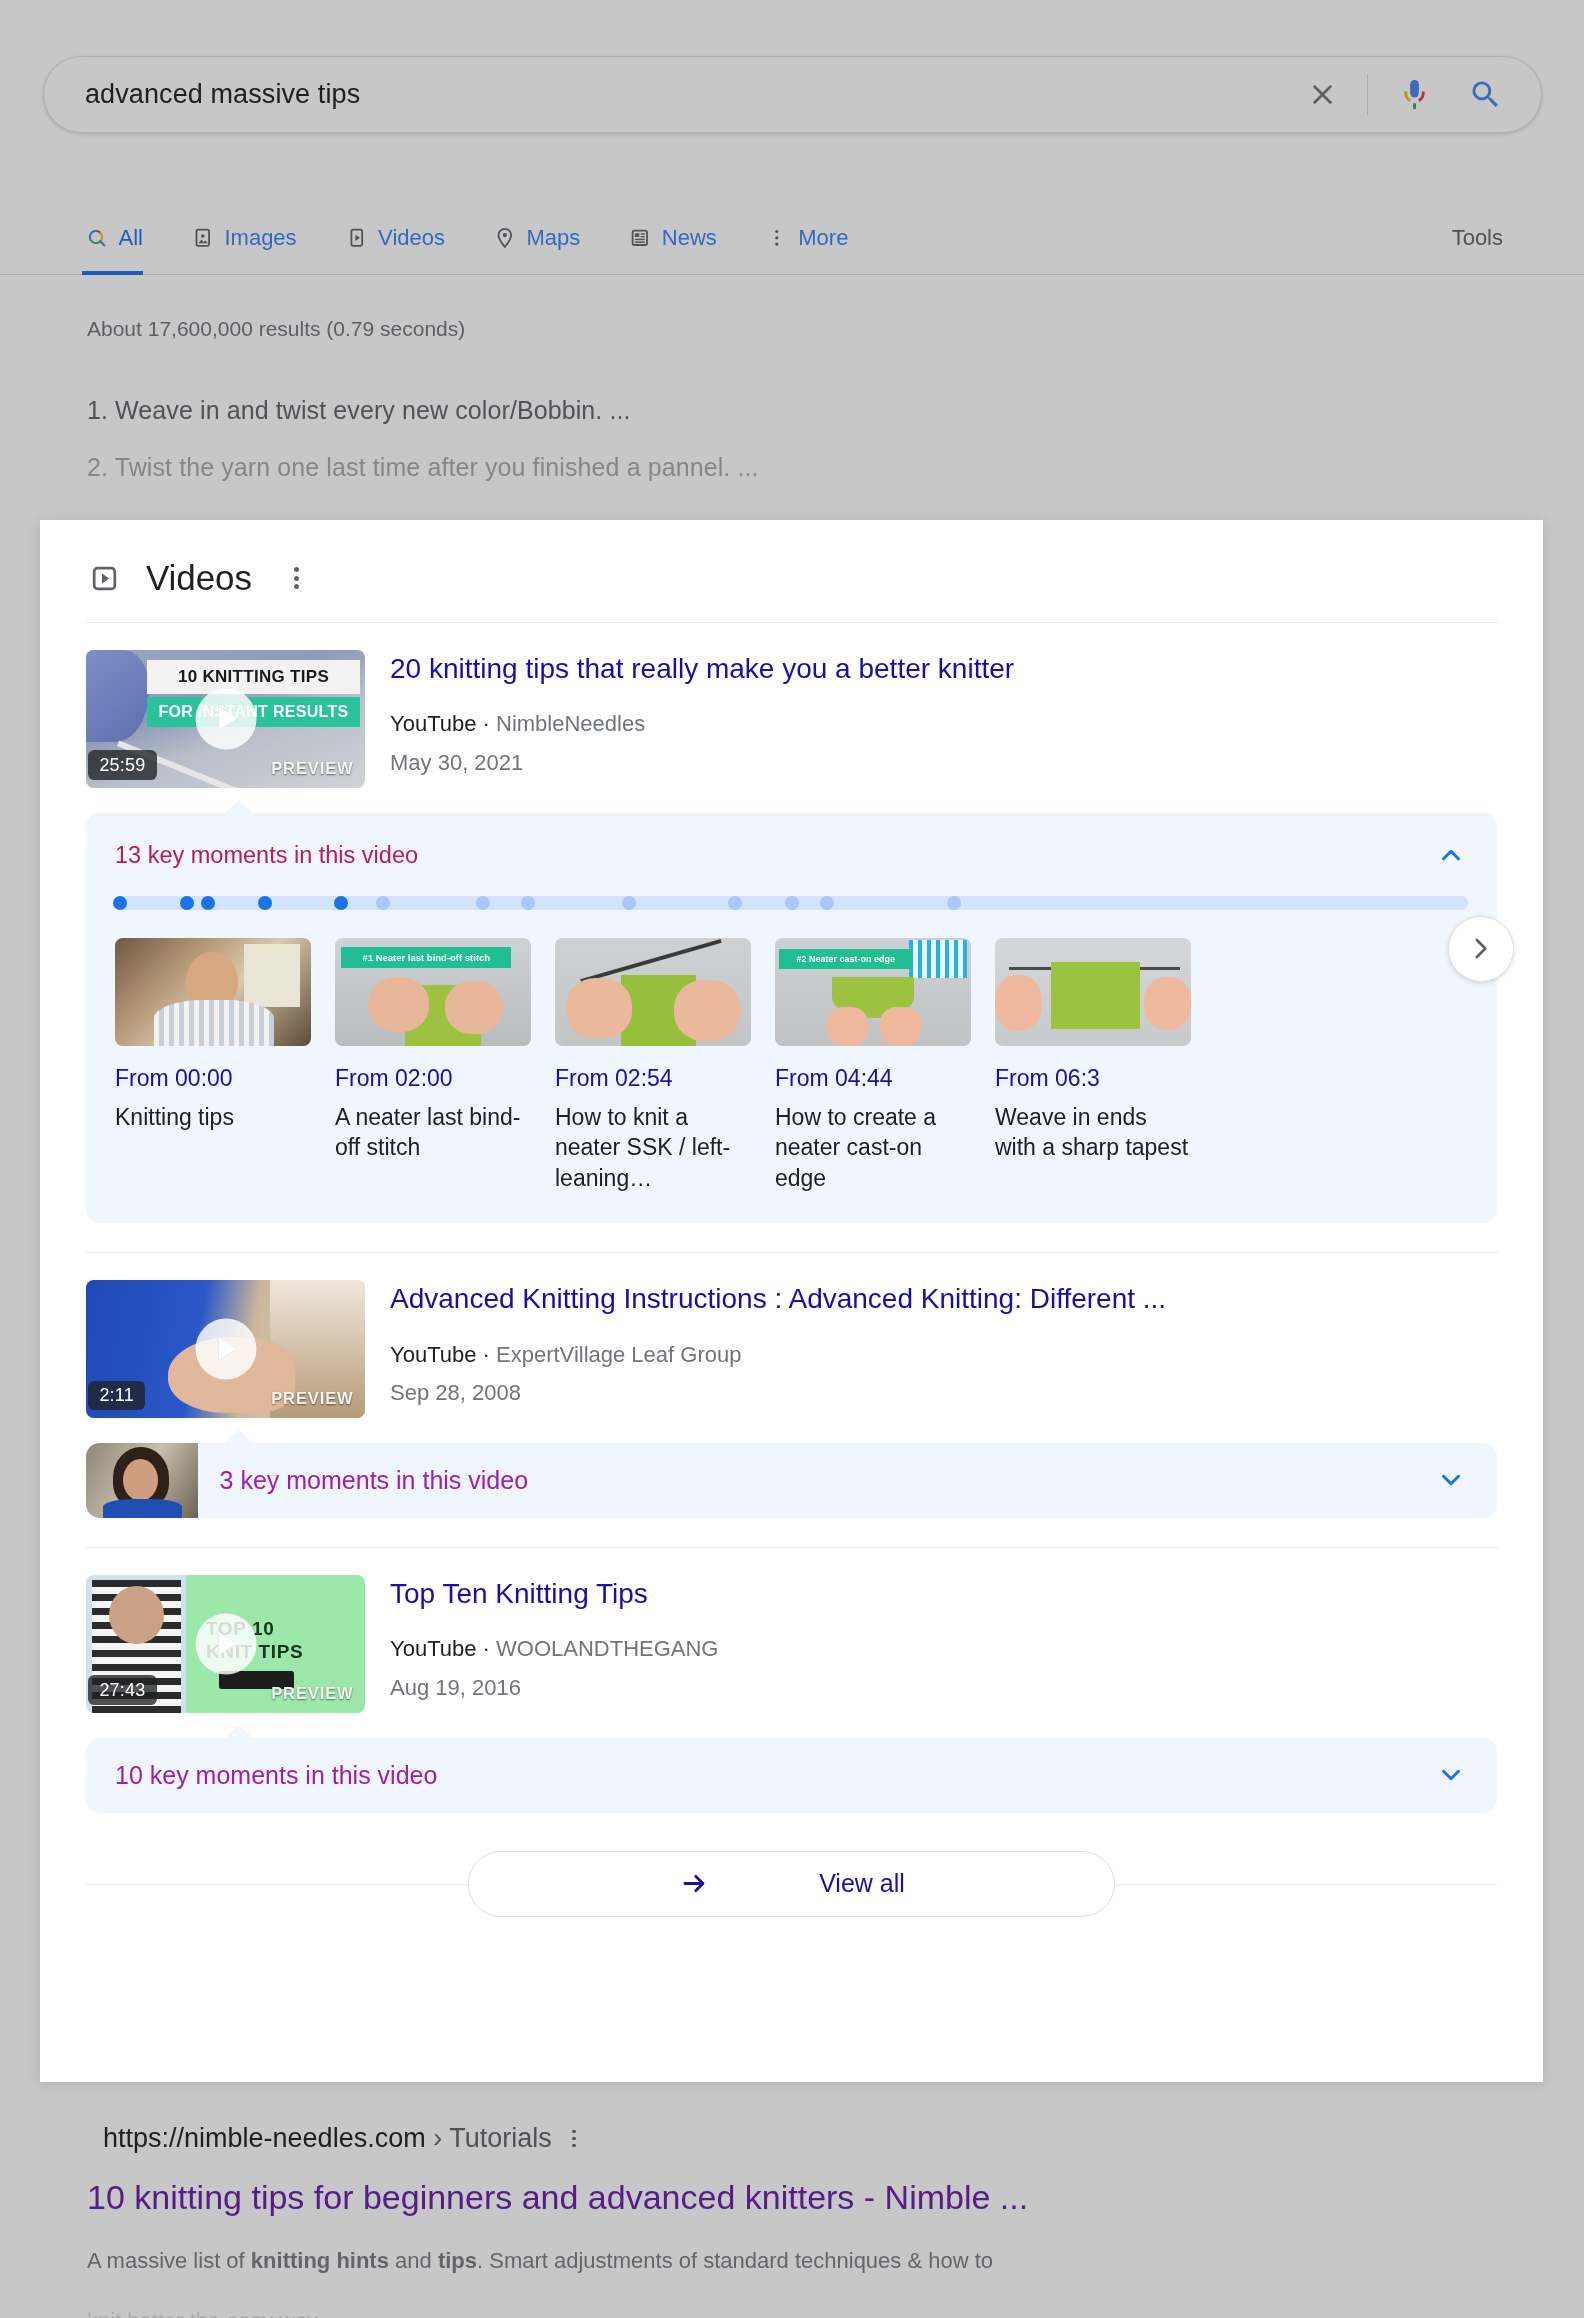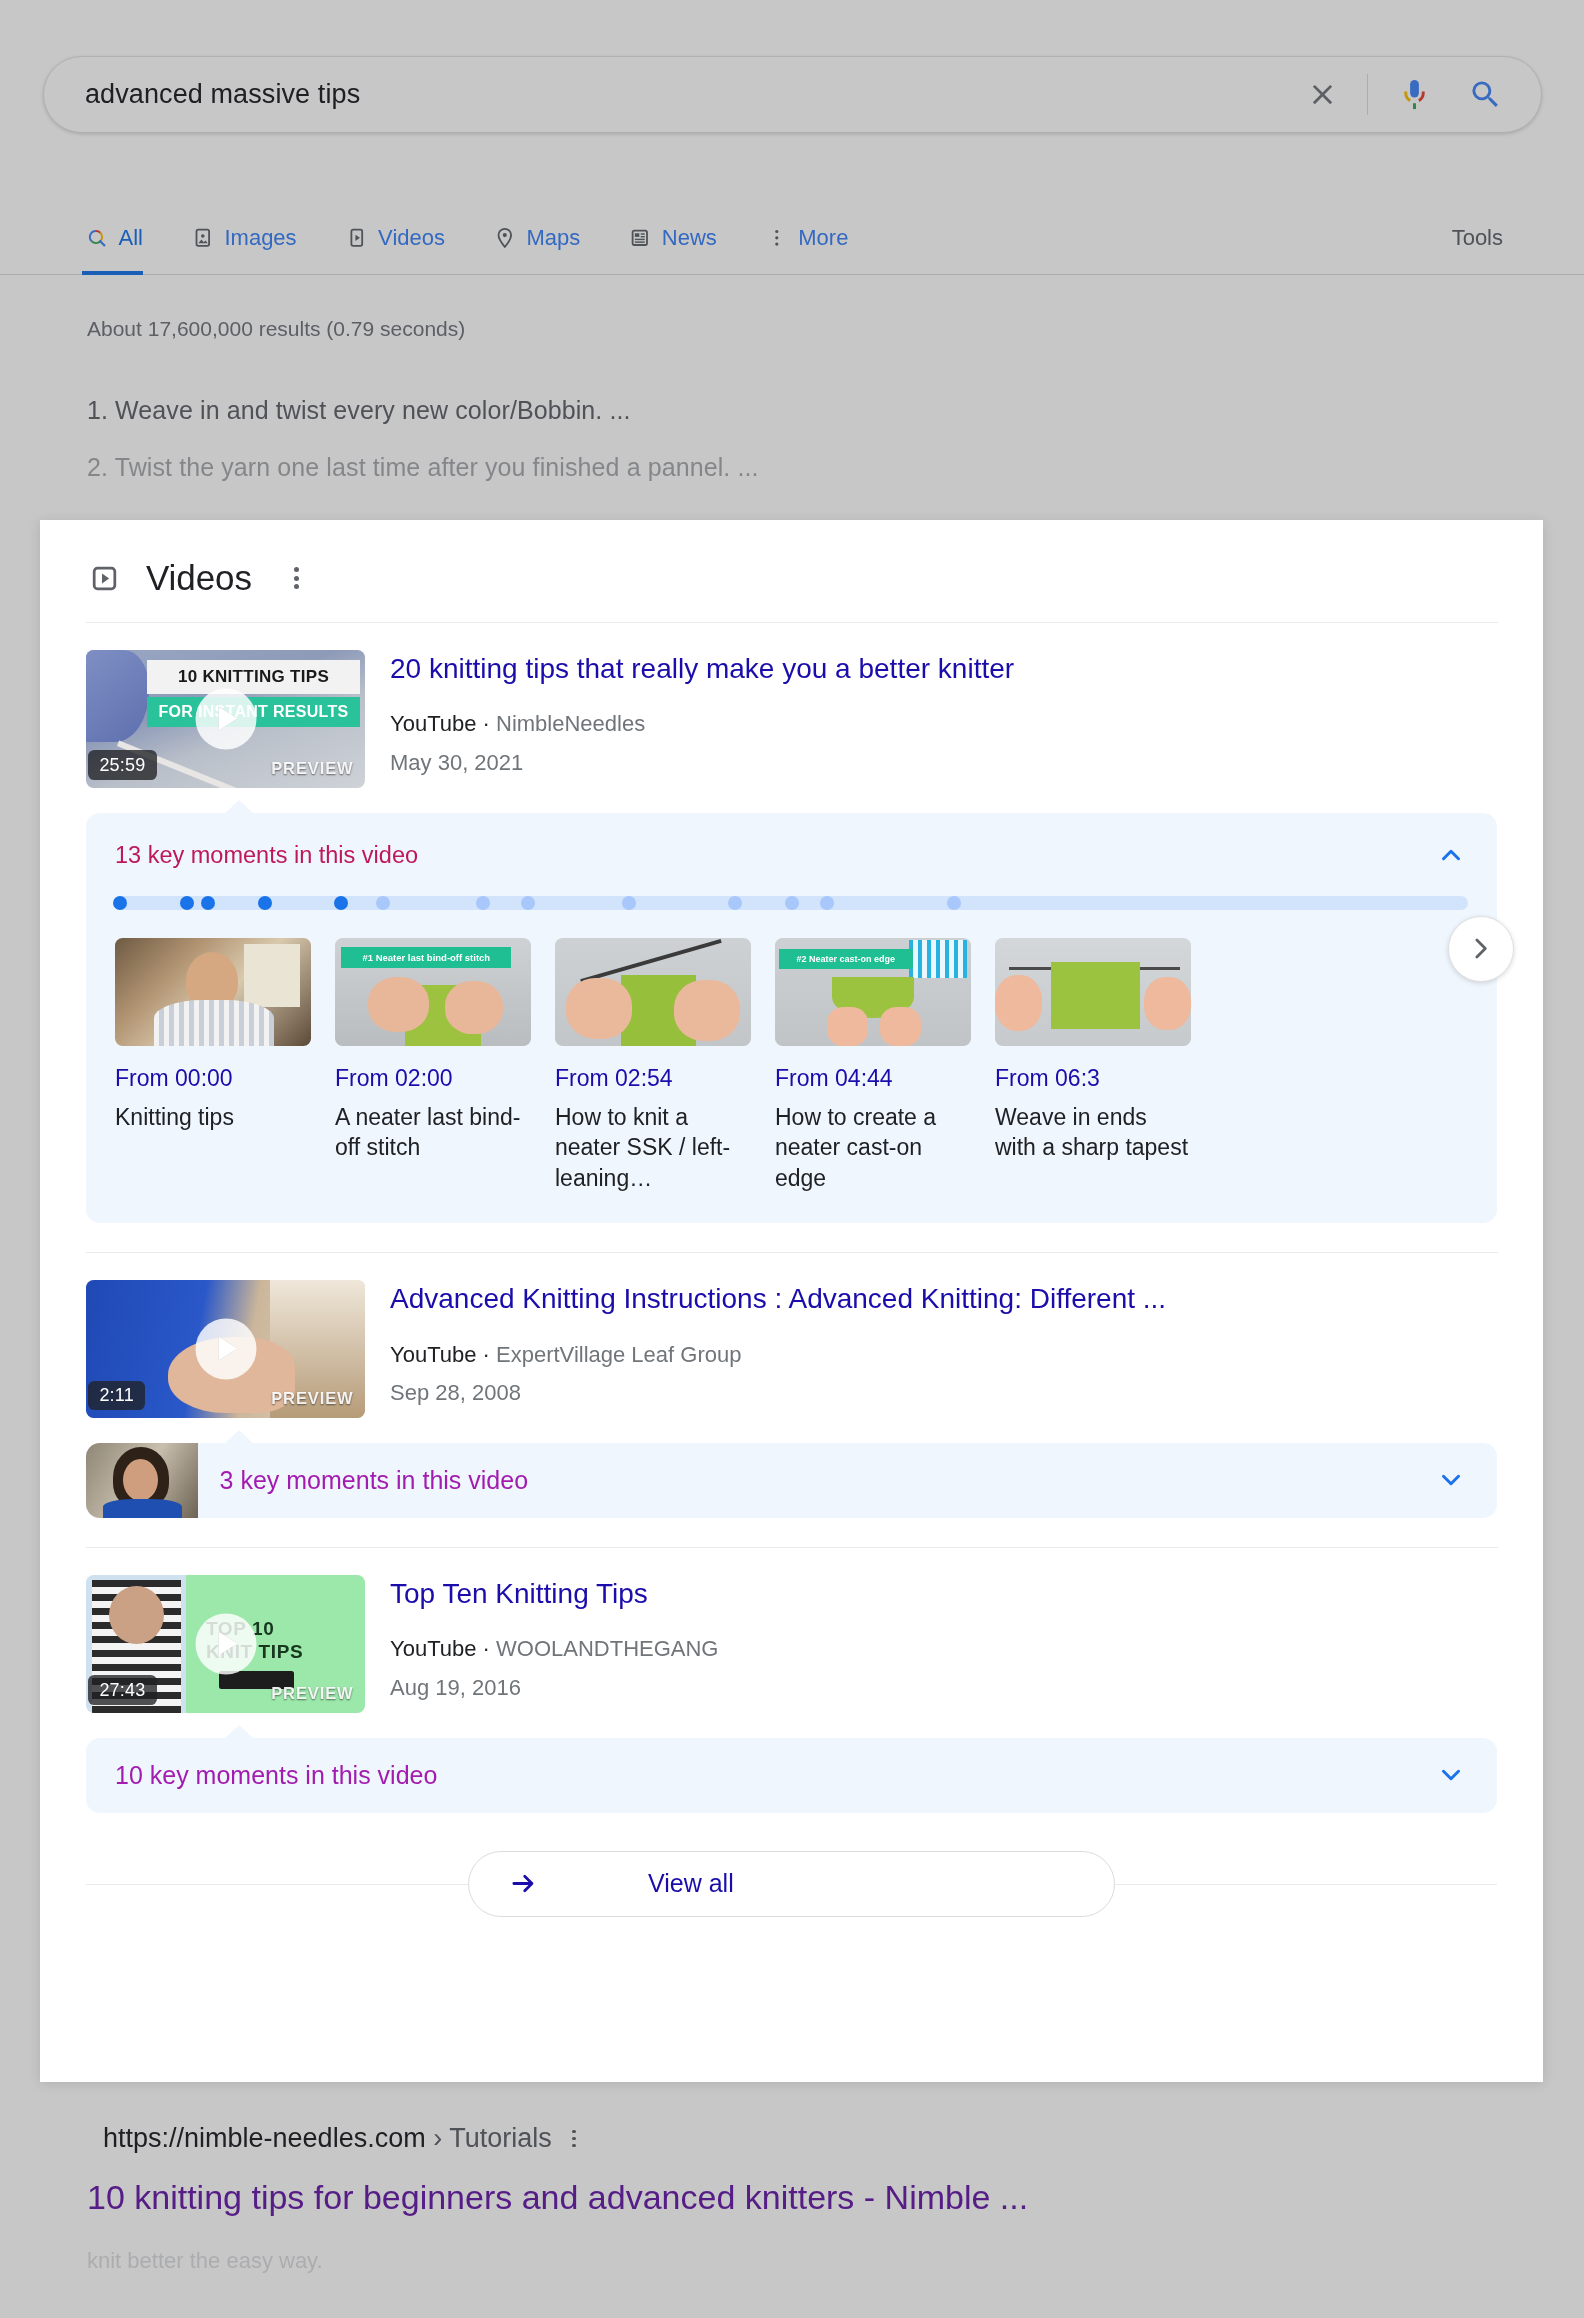--- a/index.html
+++ b/index.html
@@ -351,21 +351,21 @@
     display: flex; align-items: center; justify-content: center;
   }
   .viewall-rule {
     position: absolute; left: 0; right: 0; top: 50%;
     height: 0.6px; background: #e8eaed;
   }
   .viewall-btn {
     position: relative; z-index: 2;
     height: 66px; min-width: 647px;
     background: #fff; border: 0.6px solid #dadce0; border-radius: 33px;
-    display: flex; align-items: center; 
+    display: flex; align-items: center; justify-content: center;
     gap: 108px;
     padding: 0 38px;
     cursor: pointer;
   }
   .viewall-btn .arrow { width: 33px; height: 33px; display:flex;align-items:center;justify-content:center;}
   .viewall-btn .lbl { font-size: 25px; color: #1a0dab; }
 </style>
 </head>
 <body>
 
@@ -475,20 +475,23 @@
           <span>https://nimble-needles.com</span>
           <span class="crumb">› Tutorials</span>
         </div>
         <div class="org-kebab">
             <i></i>
             <i></i>
             <i></i>
           </div>
       </div>
       <div class="org-title">10 knitting tips for beginners and advanced knitters - Nimble ...</div>
+      <div class="org-desc">
+        <span>A massive list of </span><b>knitting hints</b><span> and </span><b>tips</b><span>. Smart adjustments of standard techniques &amp; how to</span>
+      </div>
       <div class="org-desc org-desc2">knit better the easy way.</div>
     </div>
   </div>
 
   <div id="scrim"></div>
 
   <div class="panel">
     <div class="panel-inner">
 
       <div class="vhead">

